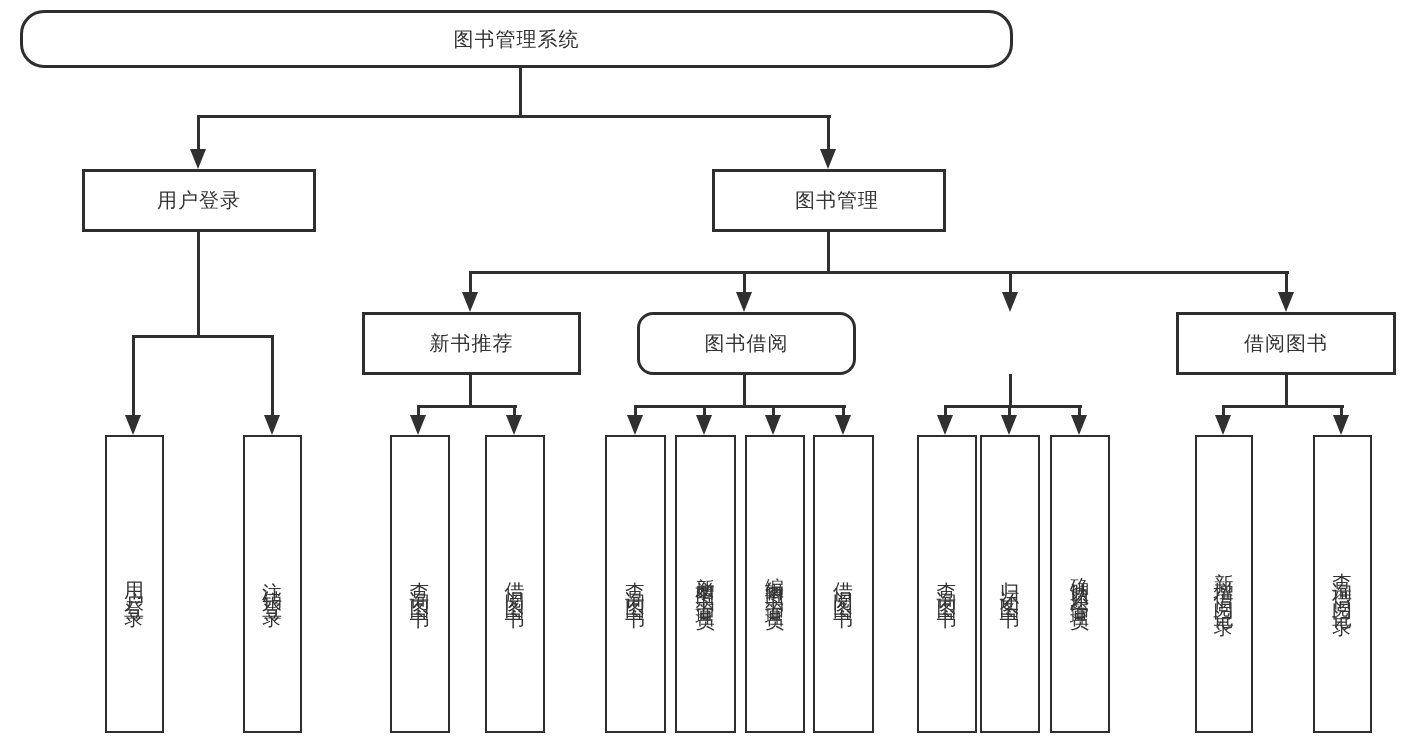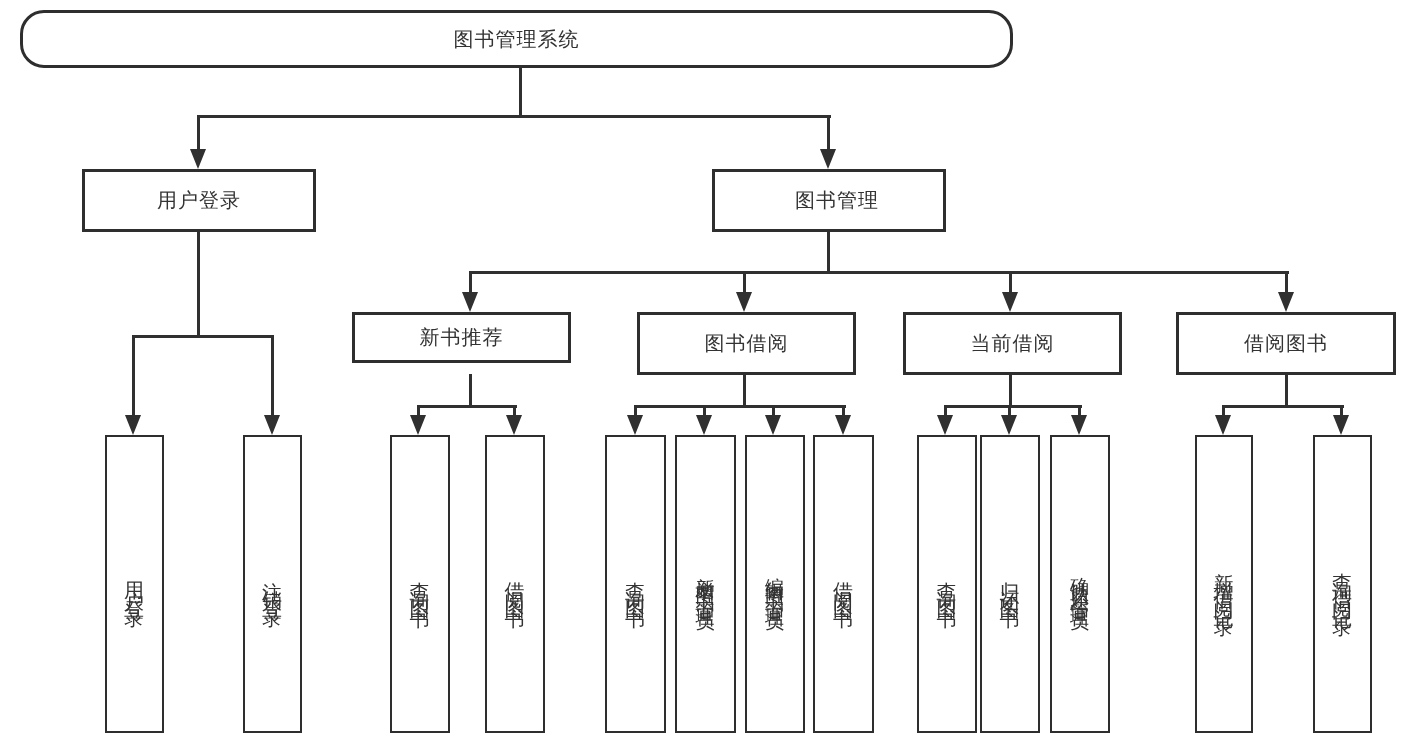--- a/index.html
+++ b/index.html
@@ -104,28 +104,25 @@
   <div class="hl" style="left:469px; top:271px; width:820px;"></div>
   <div class="vl" style="left:469px; top:271px; height:23px;"></div>
   <div class="ar" style="left:462px; top:292px;"></div>
   <div class="vl" style="left:743px; top:271px; height:23px;"></div>
   <div class="ar" style="left:736px; top:292px;"></div>
   <div class="vl" style="left:1009px; top:271px; height:23px;"></div>
   <div class="ar" style="left:1002px; top:292px;"></div>
   <div class="vl" style="left:1285px; top:271px; height:23px;"></div>
   <div class="ar" style="left:1278px; top:292px;"></div>
 
-  <div class="box" style="left:352px; top:312px; width:219px; height:51px;">
+  <div class="box" style="left:362px; top:312px; width:219px; height:63px;">
     <span>新书推荐</span>
   </div>
-  <div class="box" style="left:637px; top:312px; width:219px; height:63px;">
+  <div class="box" style="left:637px; top:312px; width:219px; height:63px;border-radius:16px;">
     <span>图书借阅</span>
-  </div>
-  <div class="box" style="left:903px; top:312px; width:219px; height:63px;">
-    <span>当前借阅</span>
   </div>
   <div class="box" style="left:1176px; top:312px; width:220px; height:63px;">
     <span>借阅图书</span>
   </div>
 
   <div class="vl" style="left:469px; top:374px; height:34px;"></div>
   <div class="hl" style="left:417px; top:405px; width:100px;"></div>
   <div class="vl" style="left:417px; top:405px; height:13px;"></div>
   <div class="ar" style="left:410px; top:415px;"></div>
   <div class="vl" style="left:513px; top:405px; height:13px;"></div>

